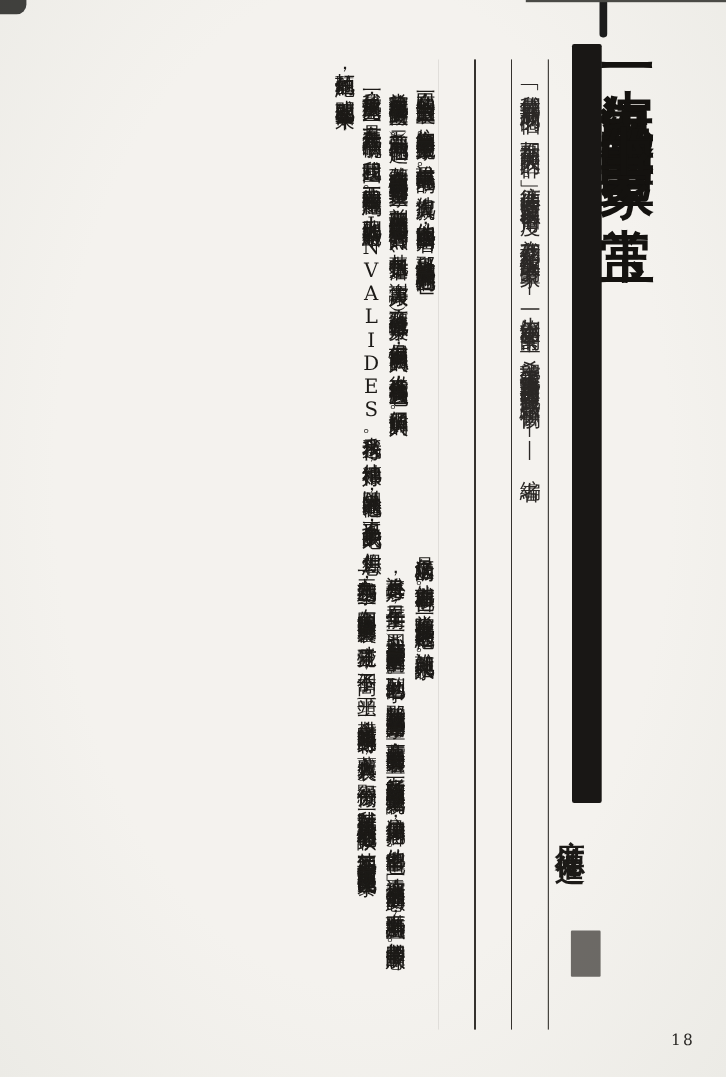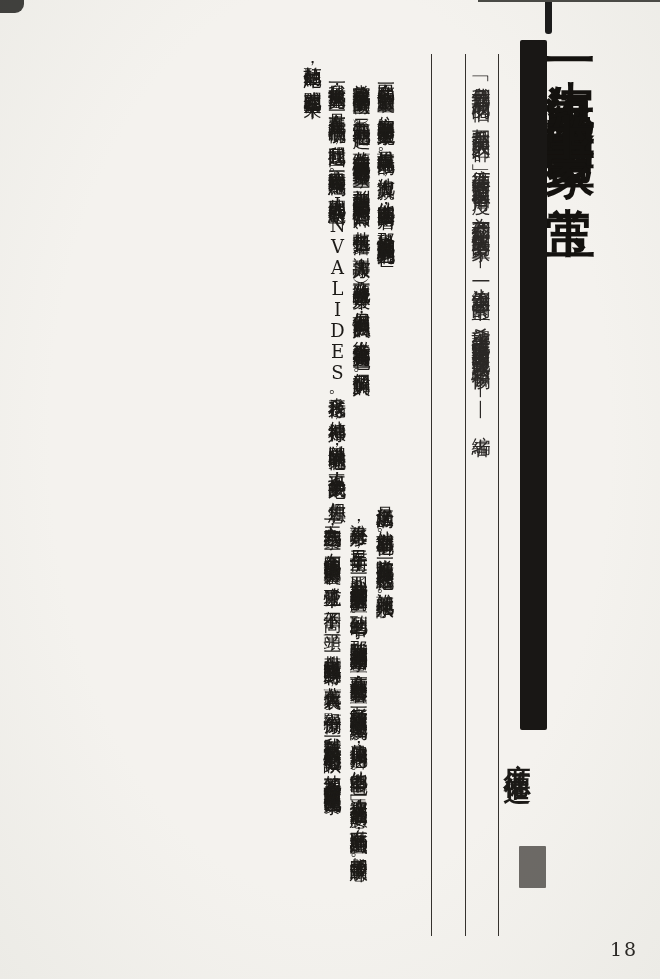--- a/index.html
+++ b/index.html
@@ -57,21 +57,21 @@
   }
   #body-top{top:52px;height:440px;line-height:24.5px;}
   #body-bottom{top:492px;height:452px;line-height:26.28px;}
   .body-block p{margin:0;padding:0;text-indent:1em;}
   .body-block p.cont{text-indent:0;}
   .upright{text-orientation:upright;letter-spacing:0;}
 
   
   #page-number{
     position:absolute;left:610px;top:938px;
-    font-size:19px;letter-spacing:2px;color:#2a2825;
+    font-size:14px;letter-spacing:2px;color:#2a2825;
   }
 
   
   #artifact-corner{position:absolute;left:0;top:0;width:24px;height:13px;
     background:#2c2c2a;border-radius:0 0 9px 0;opacity:.9;}
   #artifact-streak{position:absolute;left:545px;top:0;width:7px;height:34px;
     background:#1c1c1c;border-radius:0 0 3px 3px;}
   #artifact-hairline{position:absolute;left:478px;top:0;width:182px;height:2px;
     background:#4a4a46;}
 </style>

